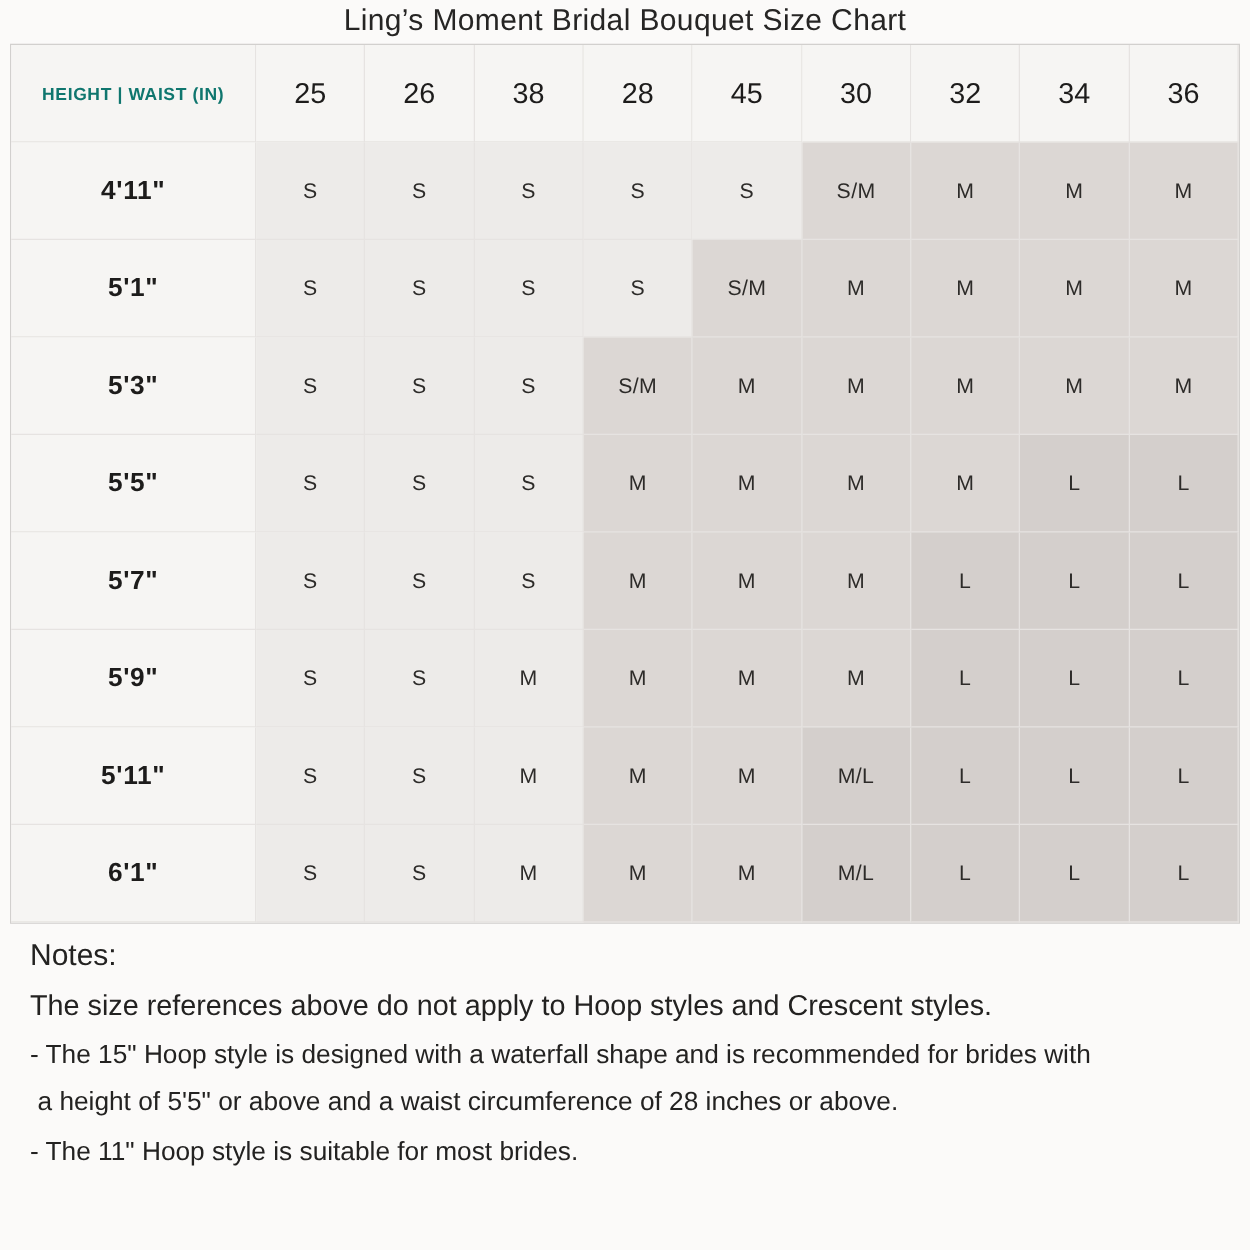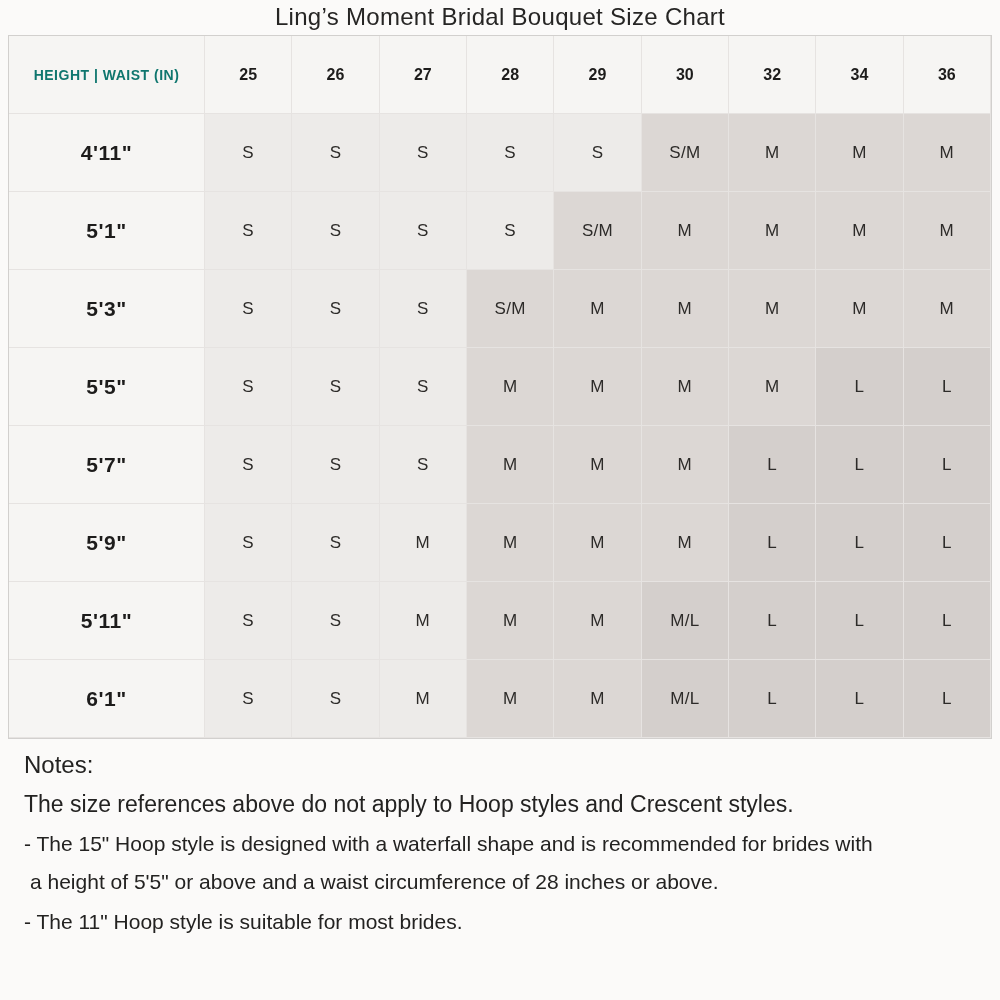--- a/index.html
+++ b/index.html
@@ -42,21 +42,21 @@
     border-bottom:1px solid var(--grid-line);
     box-sizing:border-box;
   }
   .corner{
     background:var(--header-bg);
     font-size:14px;font-weight:700;letter-spacing:.5px;
     color:#0f766e;
   }
   .col-header{
     background:var(--header-bg);
-    font-size:16px;font-weight:700;color:#1d1c1b;text-align:right;
+    font-size:23px;font-weight:400;color:#1d1c1b;text-align:right;
   }
   .row-header{
     background:var(--header-bg);
     font-size:21px;font-weight:700;letter-spacing:.5px;color:#1d1c1b;
   }
   .size-cell{
     font-size:17px;letter-spacing:.3px;color:#2d2b29;
   }
   .notes{
     padding:12px 7px 0 24px;
@@ -75,23 +75,23 @@
 <body>
 
 <div class="page">
   <div class="title">Ling’s Moment Bridal Bouquet Size Chart</div>
 
   <div class="size-table">
     <div class="cell corner">HEIGHT | WAIST (IN)</div>
 
   <div class="cell col-header">25</div>
       <div class="cell col-header">26</div>
-      <div class="cell col-header">27</div>
+      <div class="cell col-header">38</div>
       <div class="cell col-header">28</div>
-      <div class="cell col-header">29</div>
+      <div class="cell col-header">45</div>
       <div class="cell col-header">30</div>
       <div class="cell col-header">32</div>
       <div class="cell col-header">34</div>
       <div class="cell col-header">36</div>
       <div class="cell row-header">4'11"</div>
       <div class="cell size-cell" style="background: var(--cell-light);">S</div>
       <div class="cell size-cell" style="background: var(--cell-light);">S</div>
       <div class="cell size-cell" style="background: var(--cell-light);">S</div>
       <div class="cell size-cell" style="background: var(--cell-light);">S</div>
       <div class="cell size-cell" style="background: var(--cell-light);">S</div>

